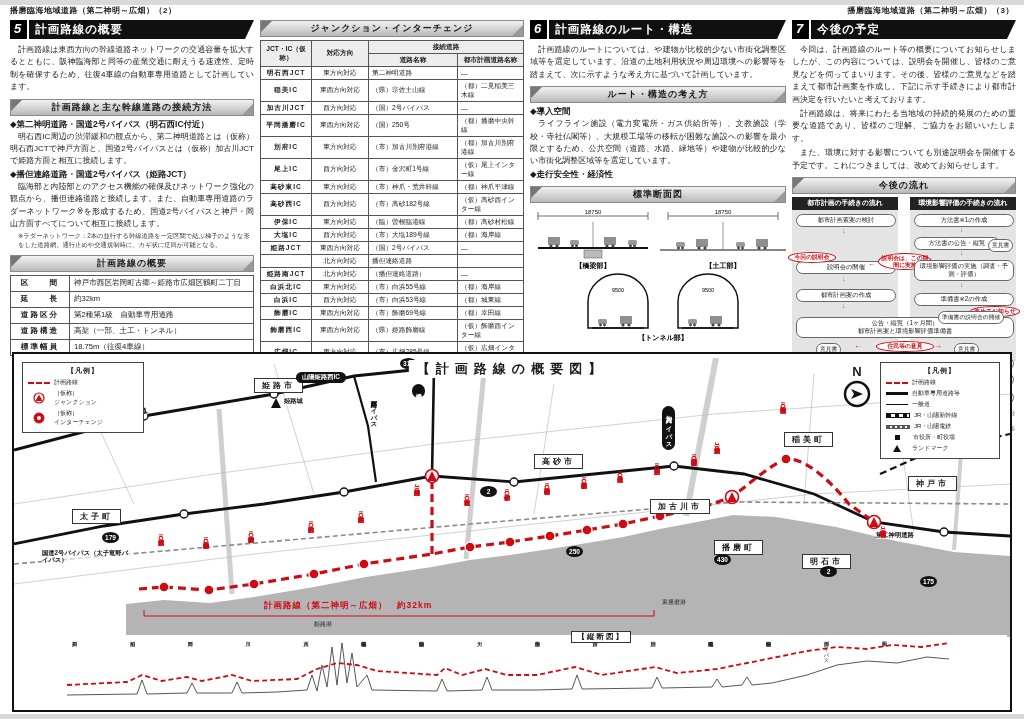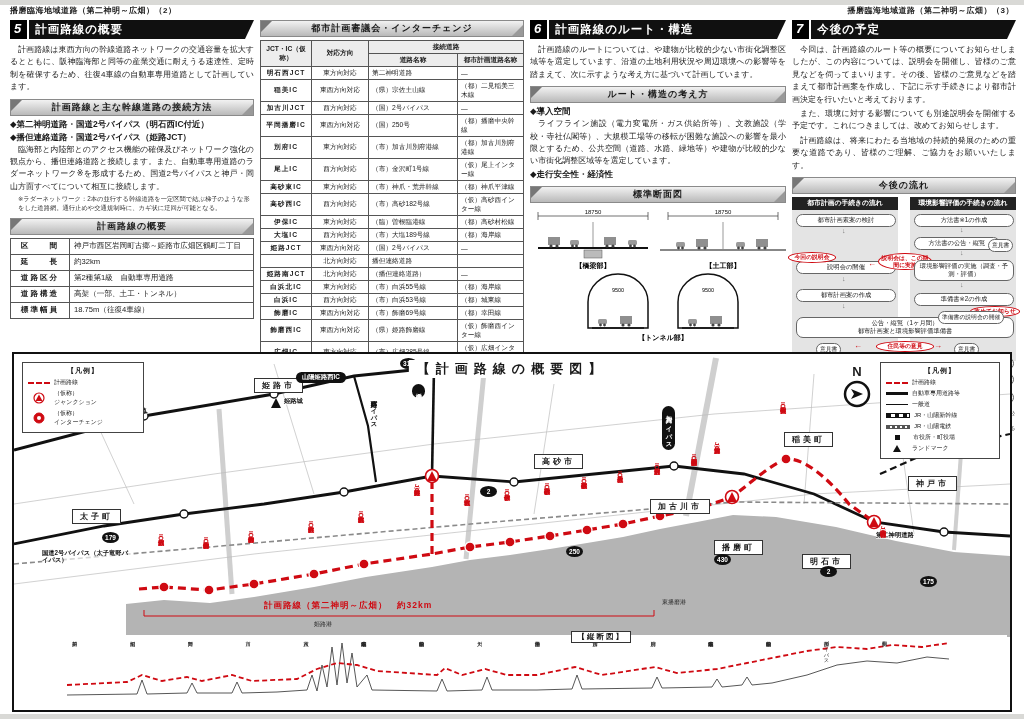--- a/index.html
+++ b/index.html
@@ -85,20 +85,21 @@
   <div class="pghead" style="right:10px">播磨臨海地域道路（第二神明～広畑）（3）</div>
 
   <div class="col" style="left:10px;width:244px;">
     <div class="sechead">
       <span class="num">5</span>
       <span class="ttl">計画路線の概要</span>
     </div>
     <p class="body">計画路線は東西方向の幹線道路ネットワークの交通容量を拡大するとともに、阪神臨海部と同等の産業交通に耐えうる速達性、定時制を確保するため、往復4車線の自動車専用道路として計画しています。</p>
     <div class="subhead">計画路線と主な幹線道路の接続方法</div>
     <div class="bullt">◆第二神明道路・国道2号バイパス（明石西IC付近）</div>
+    <p class="body">明石西IC周辺の渋滞緩和の観点から、第二神明道路とは（仮称）明石西JCTで神戸方面と、国道2号バイパスとは（仮称）加古川JCTで姫路方面と相互に接続します。</p>
     <div class="bullt">◆播但連絡道路・国道2号バイパス（姫路JCT）</div>
     <p class="body">臨海部と内陸部とのアクセス機能の確保及びネットワーク強化の観点から、播但連絡道路と接続します。また、自動車専用道路のラダーネットワーク※を形成するため、国道2号バイパスと神戸・岡山方面すべてについて相互に接続します。</p>
     <div class="note">※ラダーネットワーク：2本の並行する幹線道路を一定区間で結ぶ梯子のような形をした道路網。通行止めや交通規制時に、カギ状に迂回が可能となる。</div>
     <div class="subhead">計画路線の概要</div>
     <table class="spec">
       <tbody>
 
           <tr>
             <td class="k">区　　間</td>
             <td>神戸市西区岩岡町古郷～姫路市広畑区鶴町二丁目</td>
@@ -122,21 +123,21 @@
 
           <tr>
             <td class="k">標準幅員</td>
             <td>18.75m（往復4車線）</td>
           </tr>
         </tbody>
     </table>
   </div>
 
   <div class="col" style="left:260px;width:264px;">
-    <div class="subhead" style="margin-top:0">都市計画審議会・インターチェンジ</div>
+    <div class="subhead" style="margin-top:0">ジャンクション・インターチェンジ</div>
     <table class="jct">
       <thead>
         <tr>
           <th rowspan="2" style="width:46px">JCT・IC（仮称）</th>
           <th rowspan="2" style="width:52px">対応方向</th>
           <th colspan="2">接続道路</th>
         </tr>
         <tr>
           <th style="width:84px">道路名称</th>
           <th>都市計画道路名称</th>
@@ -345,22 +346,22 @@
       </g>
     </svg>
   </div>
 
   <div class="col" style="left:792px;width:224px;">
     <div class="sechead">
       <span class="num">7</span>
       <span class="ttl">今後の予定</span>
     </div>
     <p class="body" style="margin:2px 0">今回は、計画路線のルート等の概要についてお知らせしましたが、この内容については、説明会を開催し、皆様のご意見などを伺ってまいります。その後、皆様のご意見などを踏まえて都市計画案を作成し、下記に示す手続きにより都市計画決定を行いたいと考えております。</p>
+    <p class="body" style="margin:2px 0">計画路線は、将来にわたる当地域の持続的発展のための重要な道路であり、皆様のご理解、ご協力をお願いいたします。</p>
     <p class="body" style="margin:2px 0">また、環境に対する影響についても別途説明会を開催する予定です。これにつきましては、改めてお知らせします。</p>
-    <p class="body" style="margin:2px 0">計画路線は、将来にわたる当地域の持続的発展のための重要な道路であり、皆様のご理解、ご協力をお願いいたします。</p>
     <div class="subhead">今後の流れ</div>
 
     <div class="flow">
       <div class="fcolbg" style="left:0"></div>
       <div class="fcolbg" style="left:118px"></div>
       <div class="fcolh" style="left:0">都市計画の手続きの流れ</div>
       <div class="fcolh" style="left:118px">環境影響評価の手続きの流れ</div>
 
       <div class="fbox" style="left:4px;top:17px;width:96px">都市計画素案の検討</div>
       <div class="farrow" style="left:50px;top:30px">↓</div>

